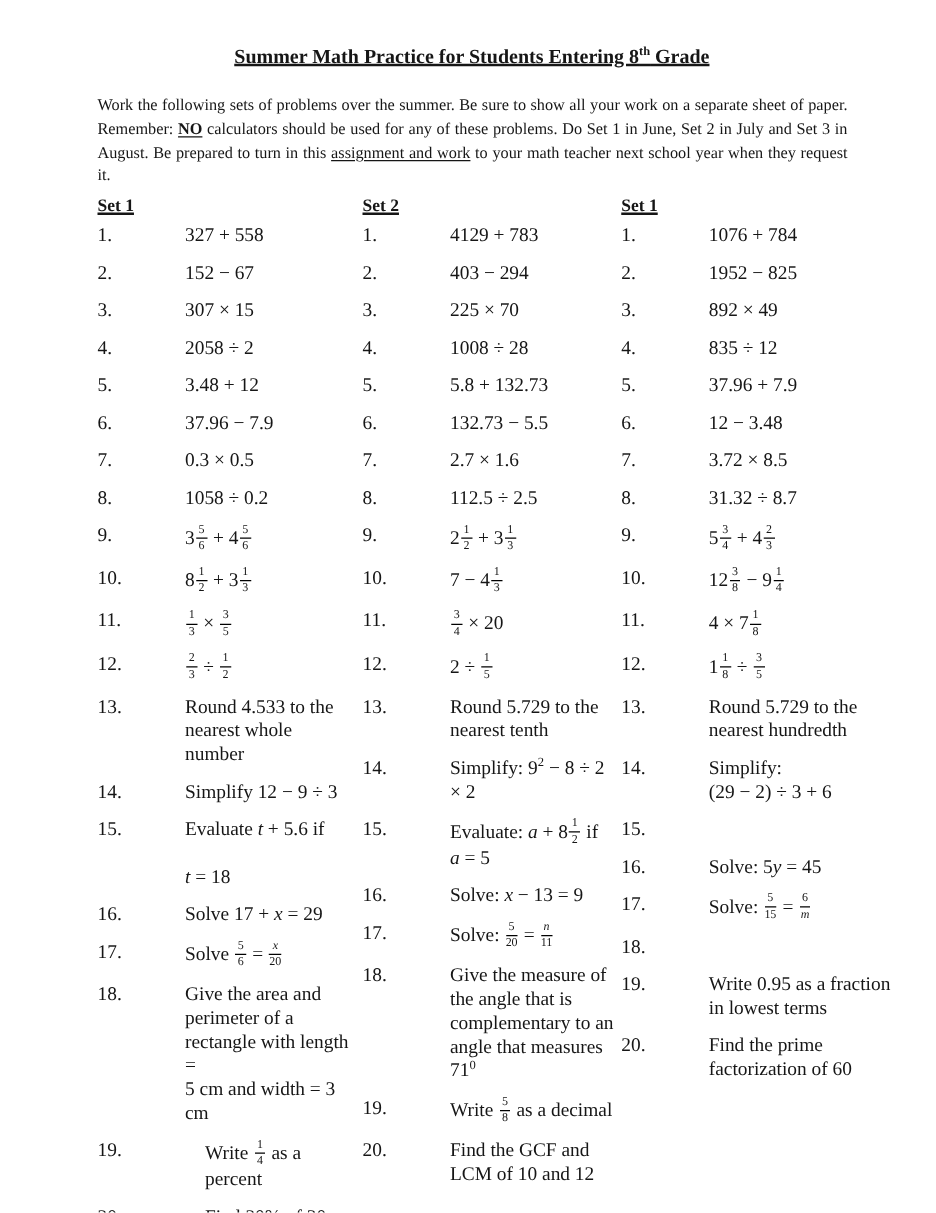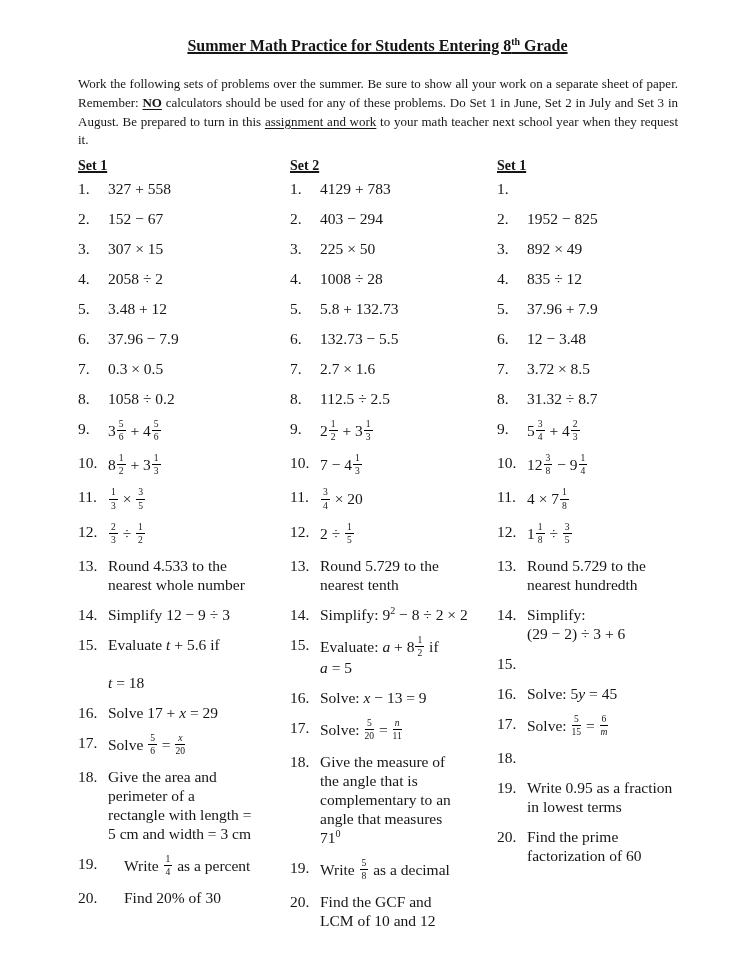--- a/index.html
+++ b/index.html
@@ -28,21 +28,21 @@
   .set-heading{
     margin:0 0 5px 0;font-size:14px;font-weight:bold;line-height:1.15;
   }
   .set-heading span{text-decoration:underline;text-decoration-thickness:2px;}
   .item{
     display:flex;margin:0 6px 11px 0;
     font-size:15.5px;line-height:19px;
   }
   .item .pnum{flex:0 0 30px;}
   .item.gap .pnum{flex-basis:46px;}
-  .item .ptext{flex:1 1 auto;}
+  .item .ptext{flex:1 1 auto;margin-left:40px;}
   .frac{
     display:inline-block;text-align:center;vertical-align:-0.42em;
     line-height:1.05;font-size:0.62em;padding:0 1px;
   }
   .frac .fnum{display:block;border-bottom:1.4px solid #000;padding:0 2px 1px;}
   .frac .fden{display:block;padding-top:1px;}
   sup{font-size:0.65em;line-height:0;}
   i{font-style:italic;}
 </style>
 </head>
@@ -140,21 +140,21 @@
         <div class="item">
           <span class="pnum">1.</span>
           <div class="ptext">4129 + 783</div>
         </div>
         <div class="item">
           <span class="pnum">2.</span>
           <div class="ptext">403 − 294</div>
         </div>
         <div class="item">
           <span class="pnum">3.</span>
-          <div class="ptext">225 × 50</div>
+          <div class="ptext">225 × 70</div>
         </div>
         <div class="item">
           <span class="pnum">4.</span>
           <div class="ptext">1008 ÷ 28</div>
         </div>
         <div class="item">
           <span class="pnum">5.</span>
           <div class="ptext">5.8 + 132.73</div>
         </div>
         <div class="item">
@@ -215,20 +215,21 @@
         </div>
         <div class="item">
           <span class="pnum">20.</span>
           <div class="ptext">Find the GCF and<br>LCM of 10 and 12</div>
         </div>
       </section>
       <section class="col">
         <h2 class="set-heading"><span>Set 1</span></h2>
         <div class="item">
           <span class="pnum">1.</span>
+          <div class="ptext">1076 + 784</div>
         </div>
         <div class="item">
           <span class="pnum">2.</span>
           <div class="ptext">1952 − 825</div>
         </div>
         <div class="item">
           <span class="pnum">3.</span>
           <div class="ptext">892 × 49</div>
         </div>
         <div class="item">

